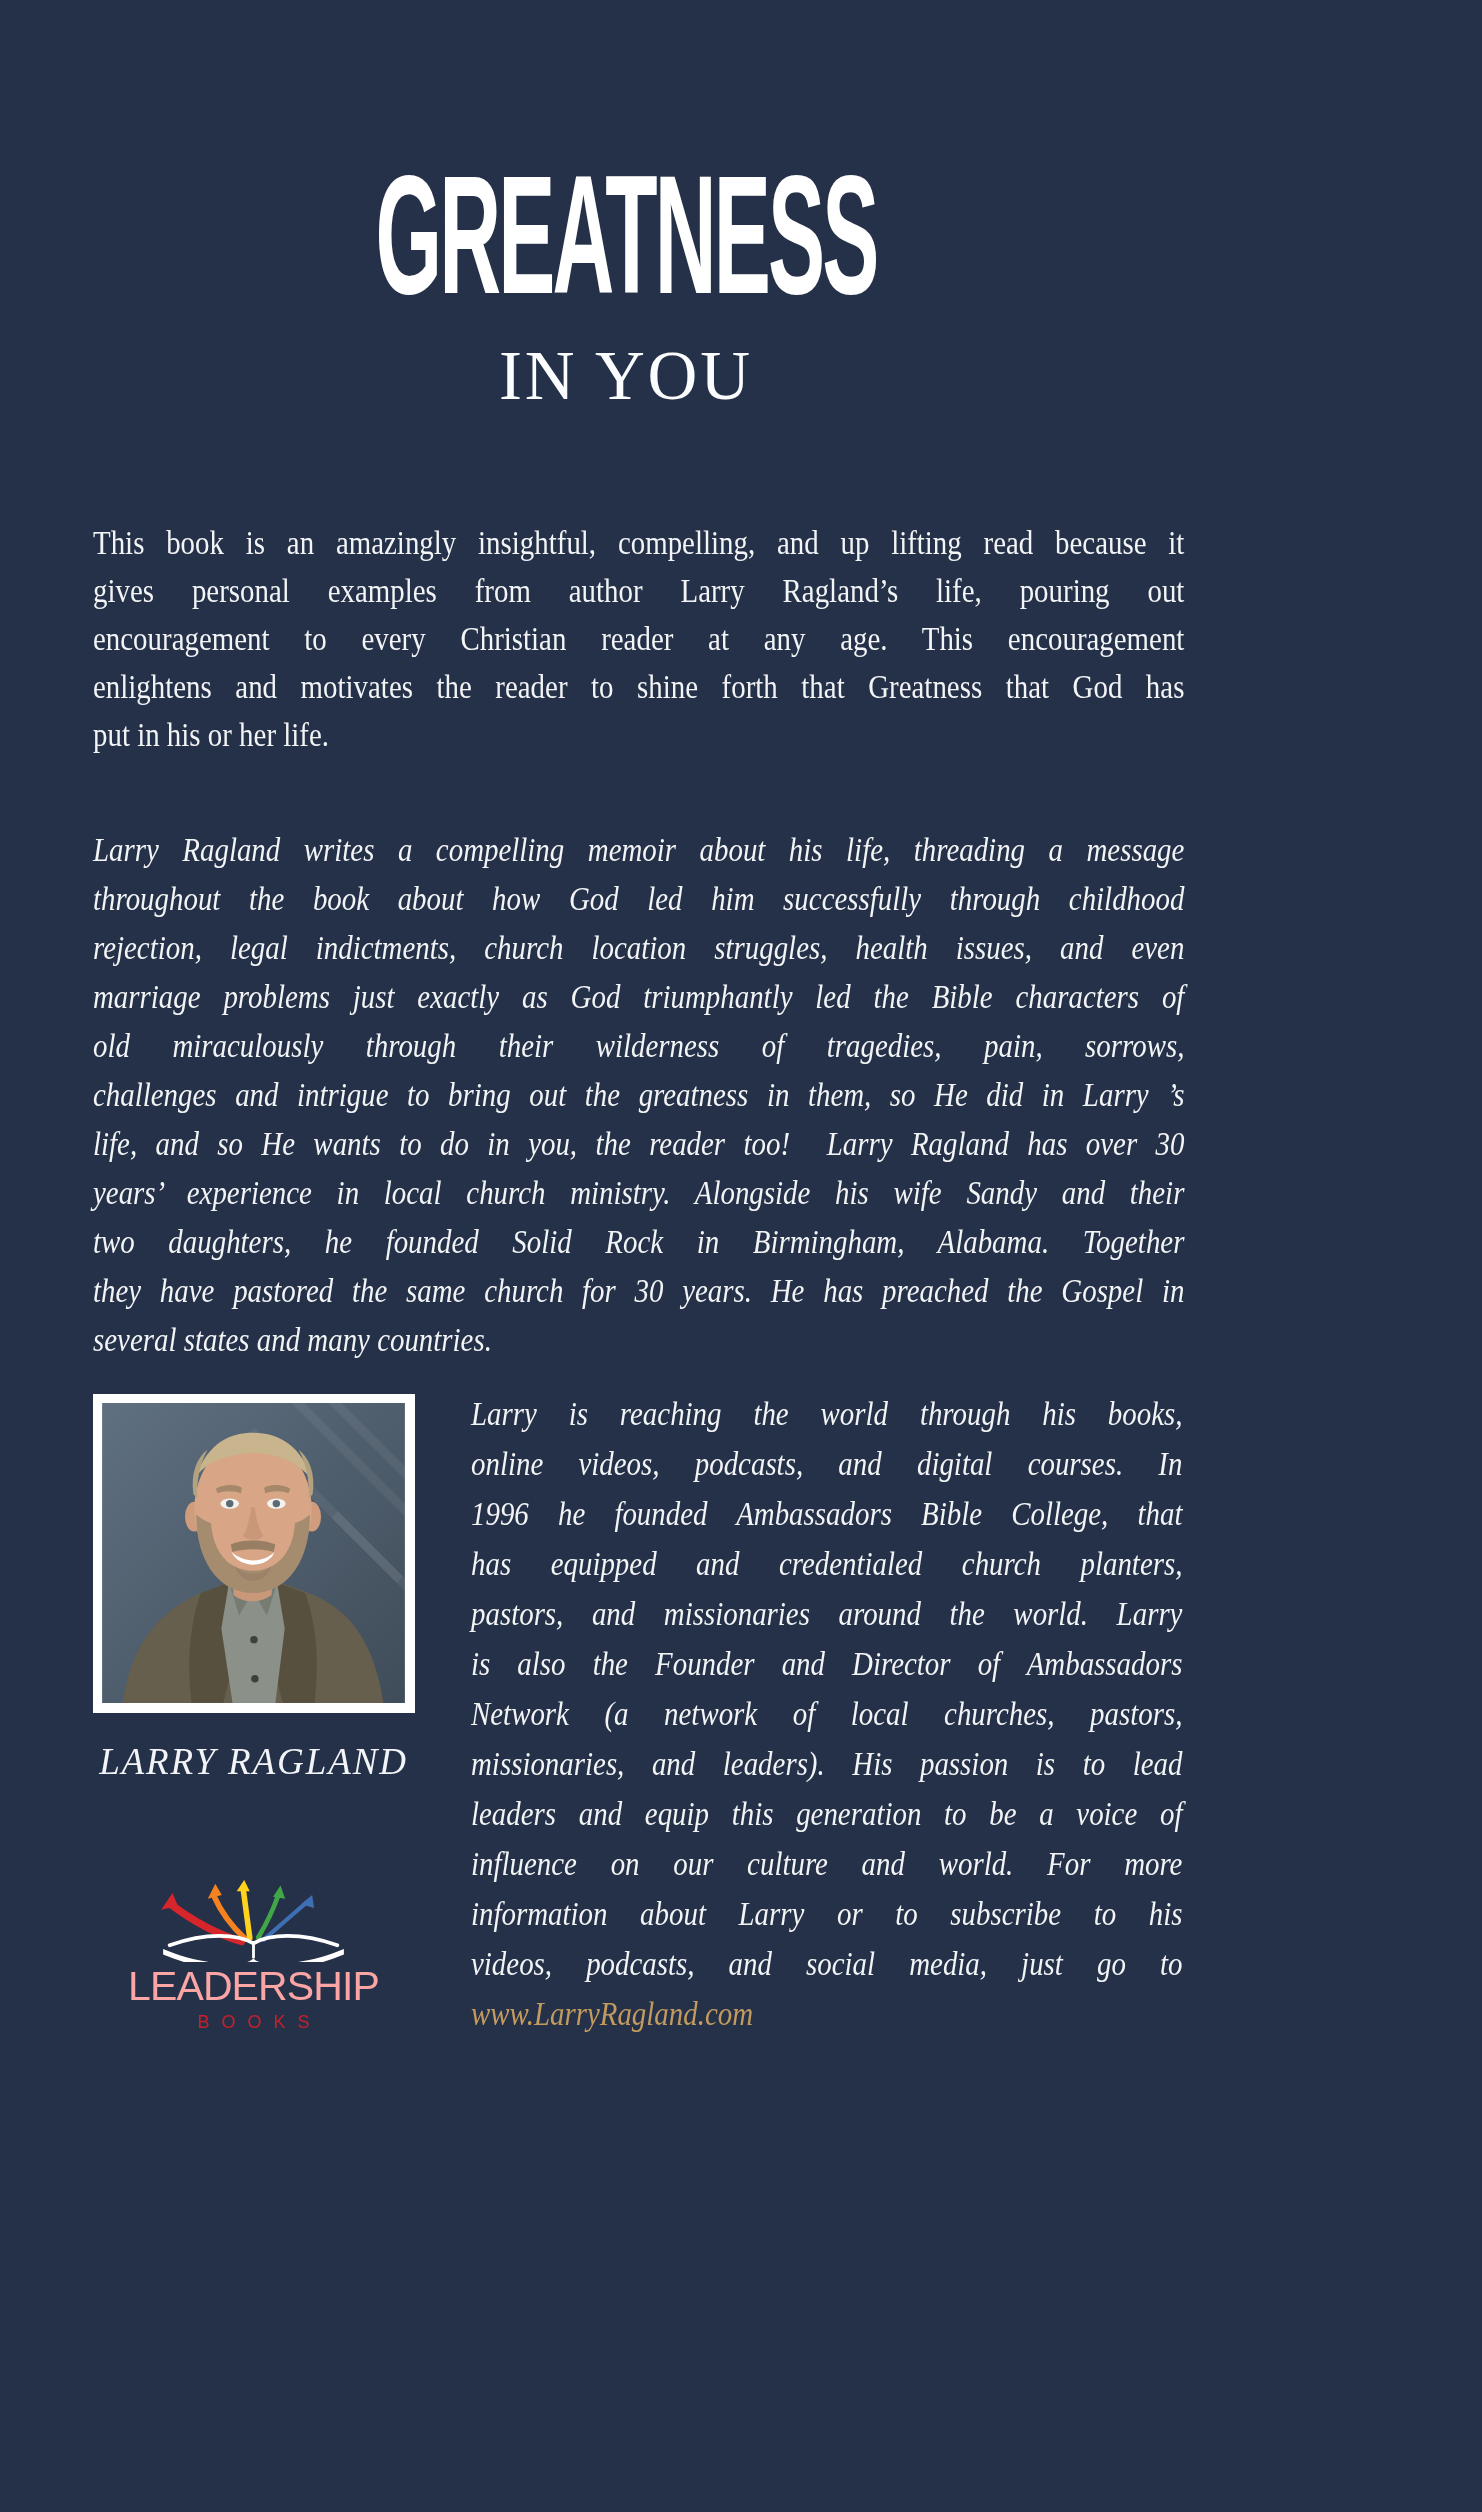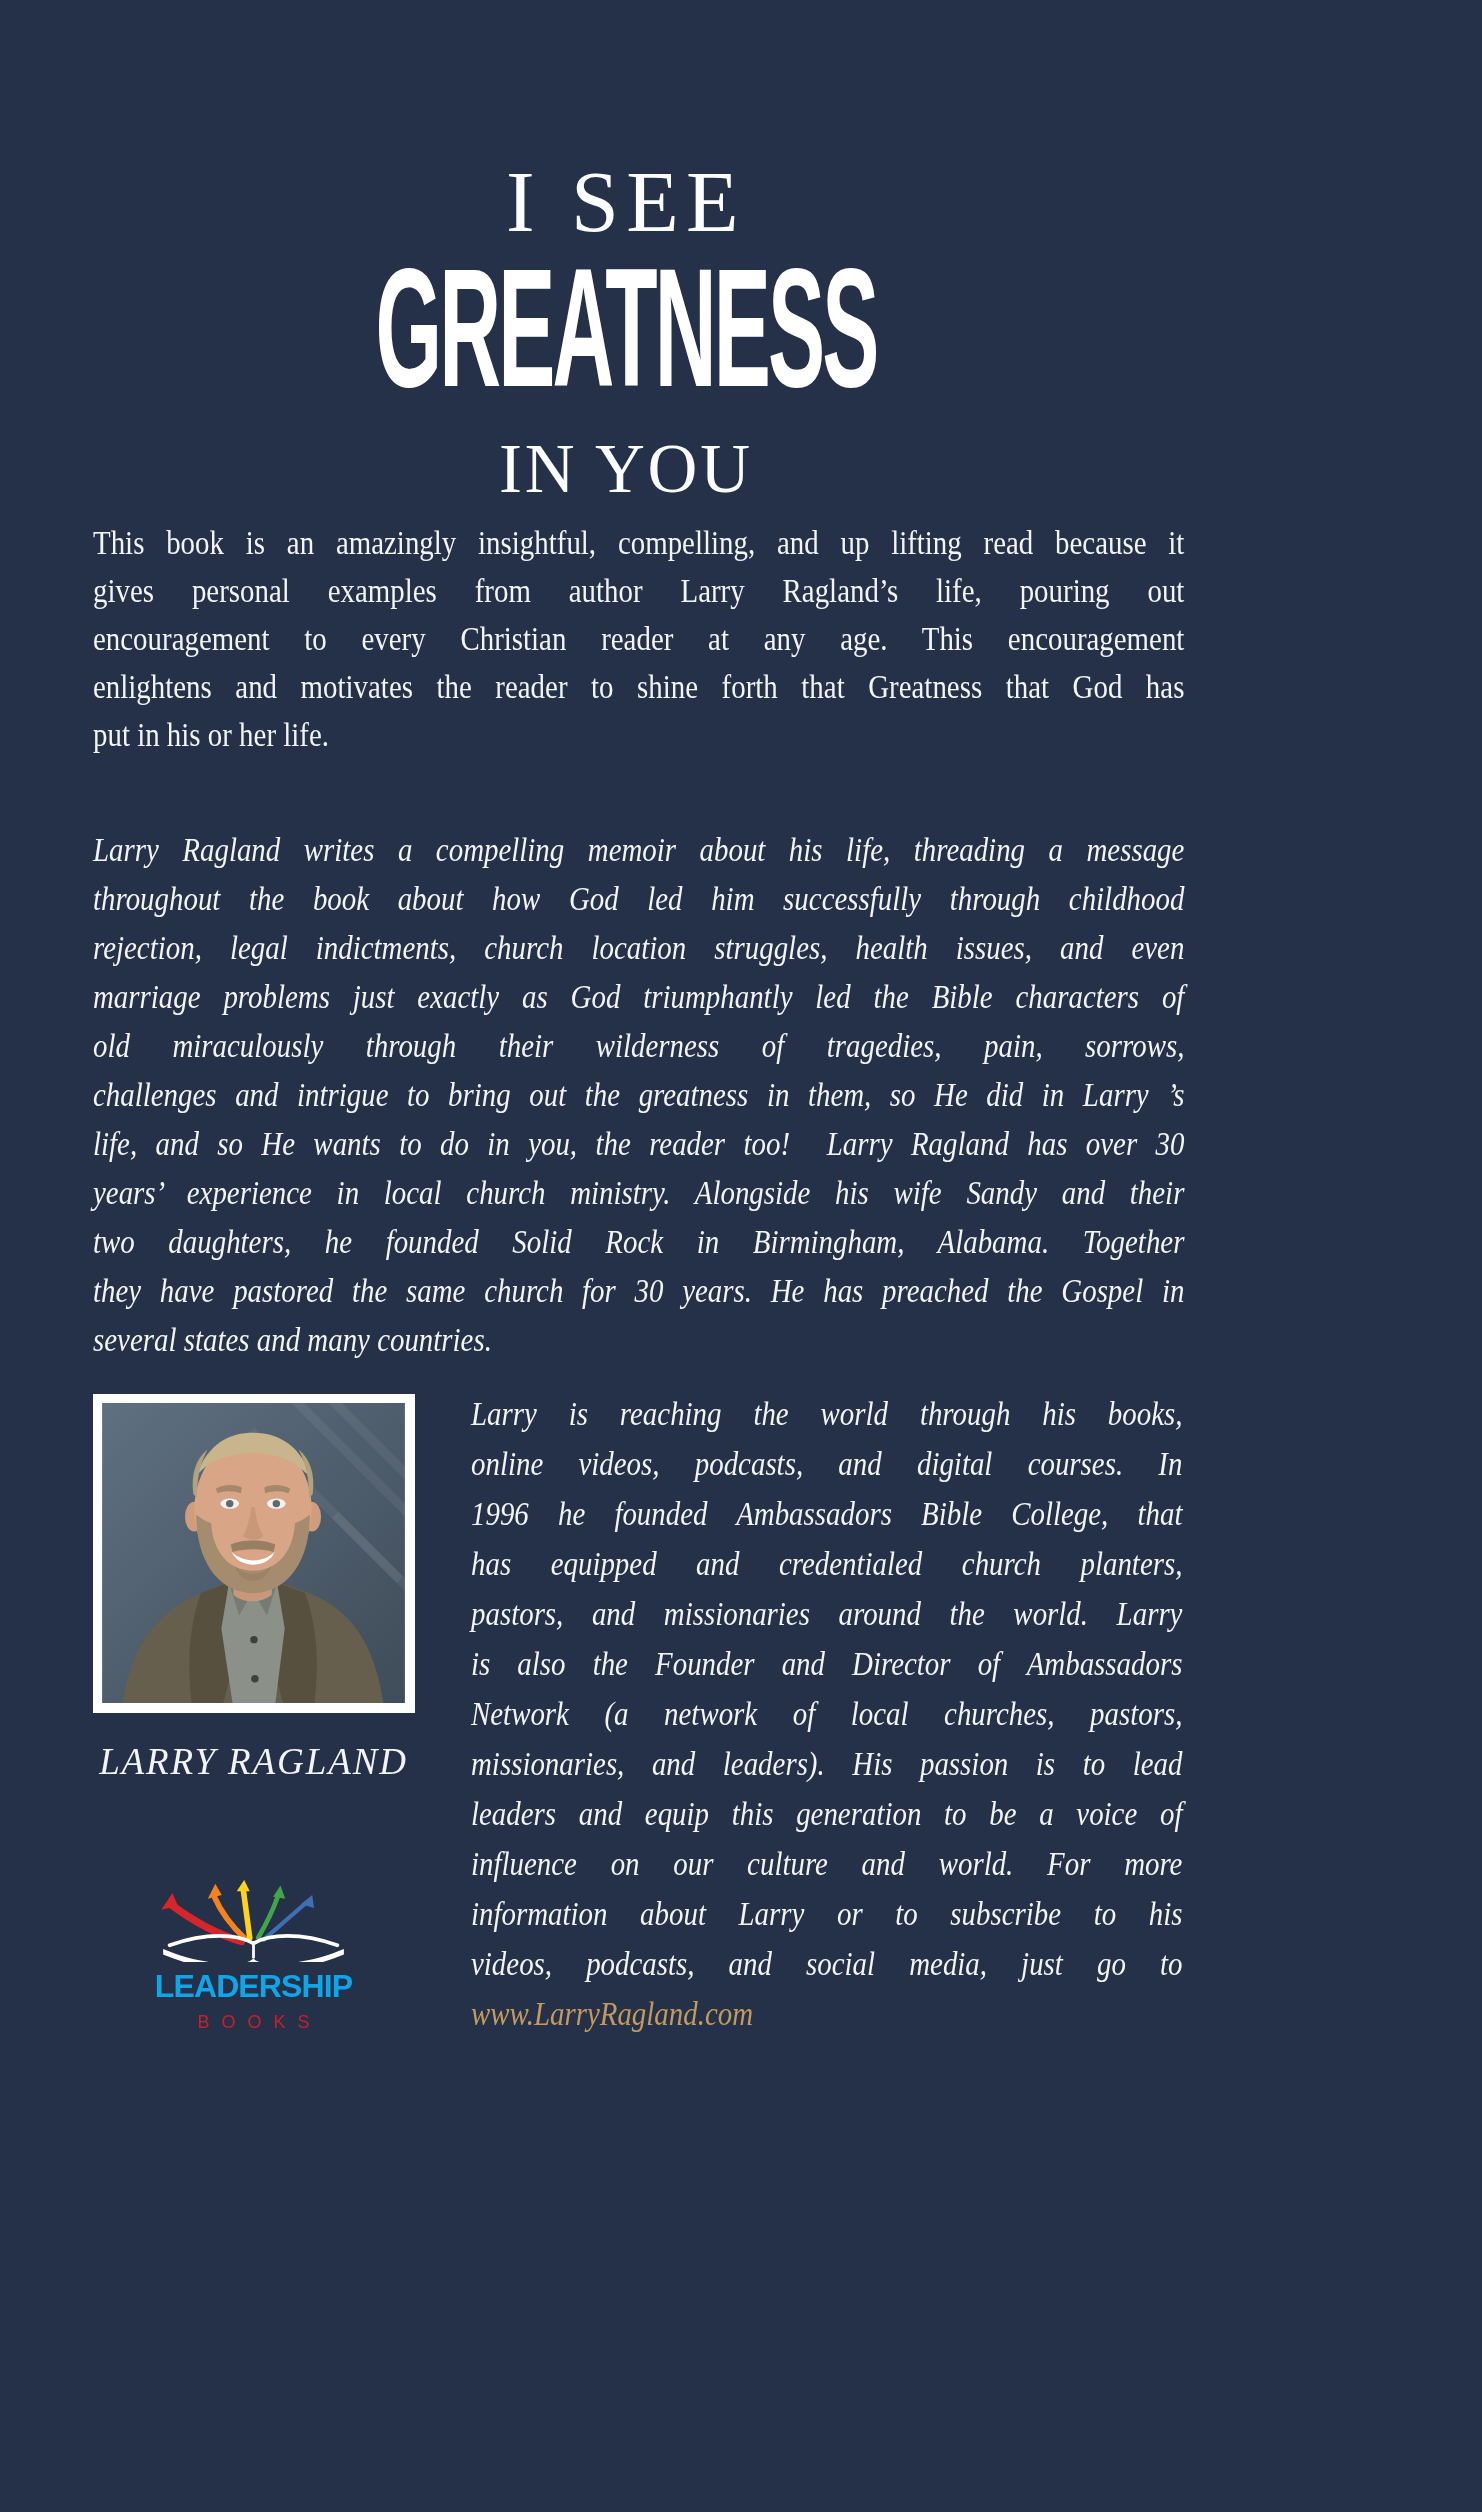--- a/index.html
+++ b/index.html
@@ -21,32 +21,31 @@
   .jline{text-align:justify;text-align-last:justify;}
   .jlast{text-align:last;text-align-last:left;}
   .bio-link{color:#C39B5E;text-align-last:left;cursor:pointer;}
   .photo-frame{position:absolute;left:93px;top:1394px;width:303px;height:300px;
                background:#FFFFFF;padding:9.3px;}
   .photo-frame svg{display:block;}
   .caption{position:absolute;left:93px;top:1739px;width:321px;text-align:center;
            font-size:37px;line-height:45px;letter-spacing:1.9px;white-space:nowrap;color:#F2F4F7;font-style:italic;}
   .logo{position:absolute;left:93px;top:1880px;width:321px;text-align:center;
         font-family:"Liberation Sans",sans-serif;}
-  .logo-name{font-weight:bold;font-size:32px;line-height:43px;letter-spacing:-0.9px;color:#0ea5e9;}
+  .logo-name{font-weight:normal;font-size:41px;line-height:43px;letter-spacing:-0.9px;color:#fca5a5;}
   .logo-sub{font-size:18px;line-height:28px;letter-spacing:12px;text-indent:12px;color:#C5202C;}
 </style>
 </head>
 <body>
 
 <div class="cover">
 
   <div class="edge-sliver"></div>
 
   <div class="title">
-    <div class="t1">I SEE</div>
     <div class="t2">GREATNESS</div>
     <div class="t3">IN YOU</div>
   </div>
 
   <div class="para intro">
       <div class="jline">This book is an amazingly insightful, compelling, and up lifting read because it</div>
       <div class="jline">gives personal examples from author Larry Ragland’s life, pouring out</div>
       <div class="jline">encouragement to every Christian reader at any age. This encouragement</div>
       <div class="jline">enlightens and motivates the reader to shine forth that Greatness that God has</div>
       <div class="jline jlast">put in his or her life.</div>

